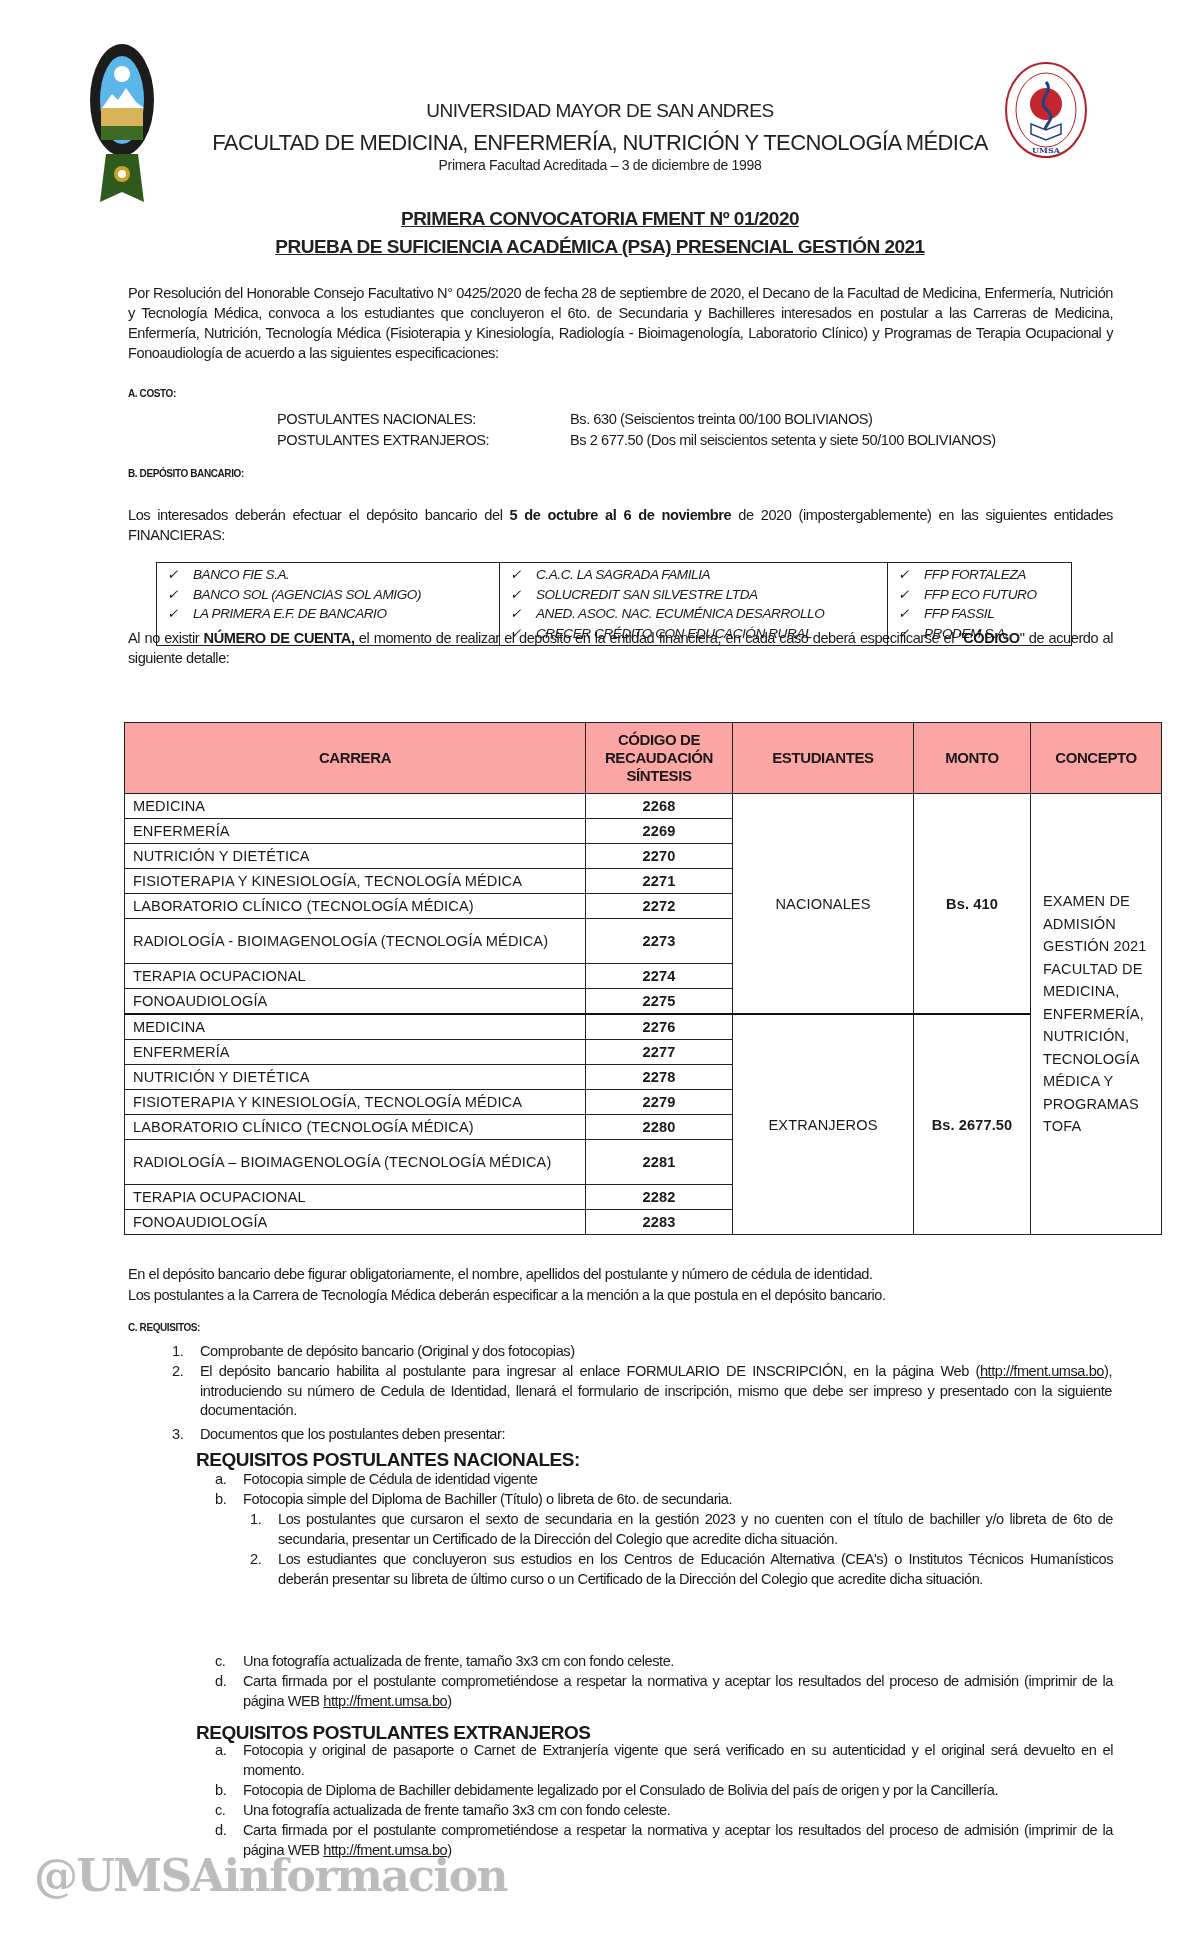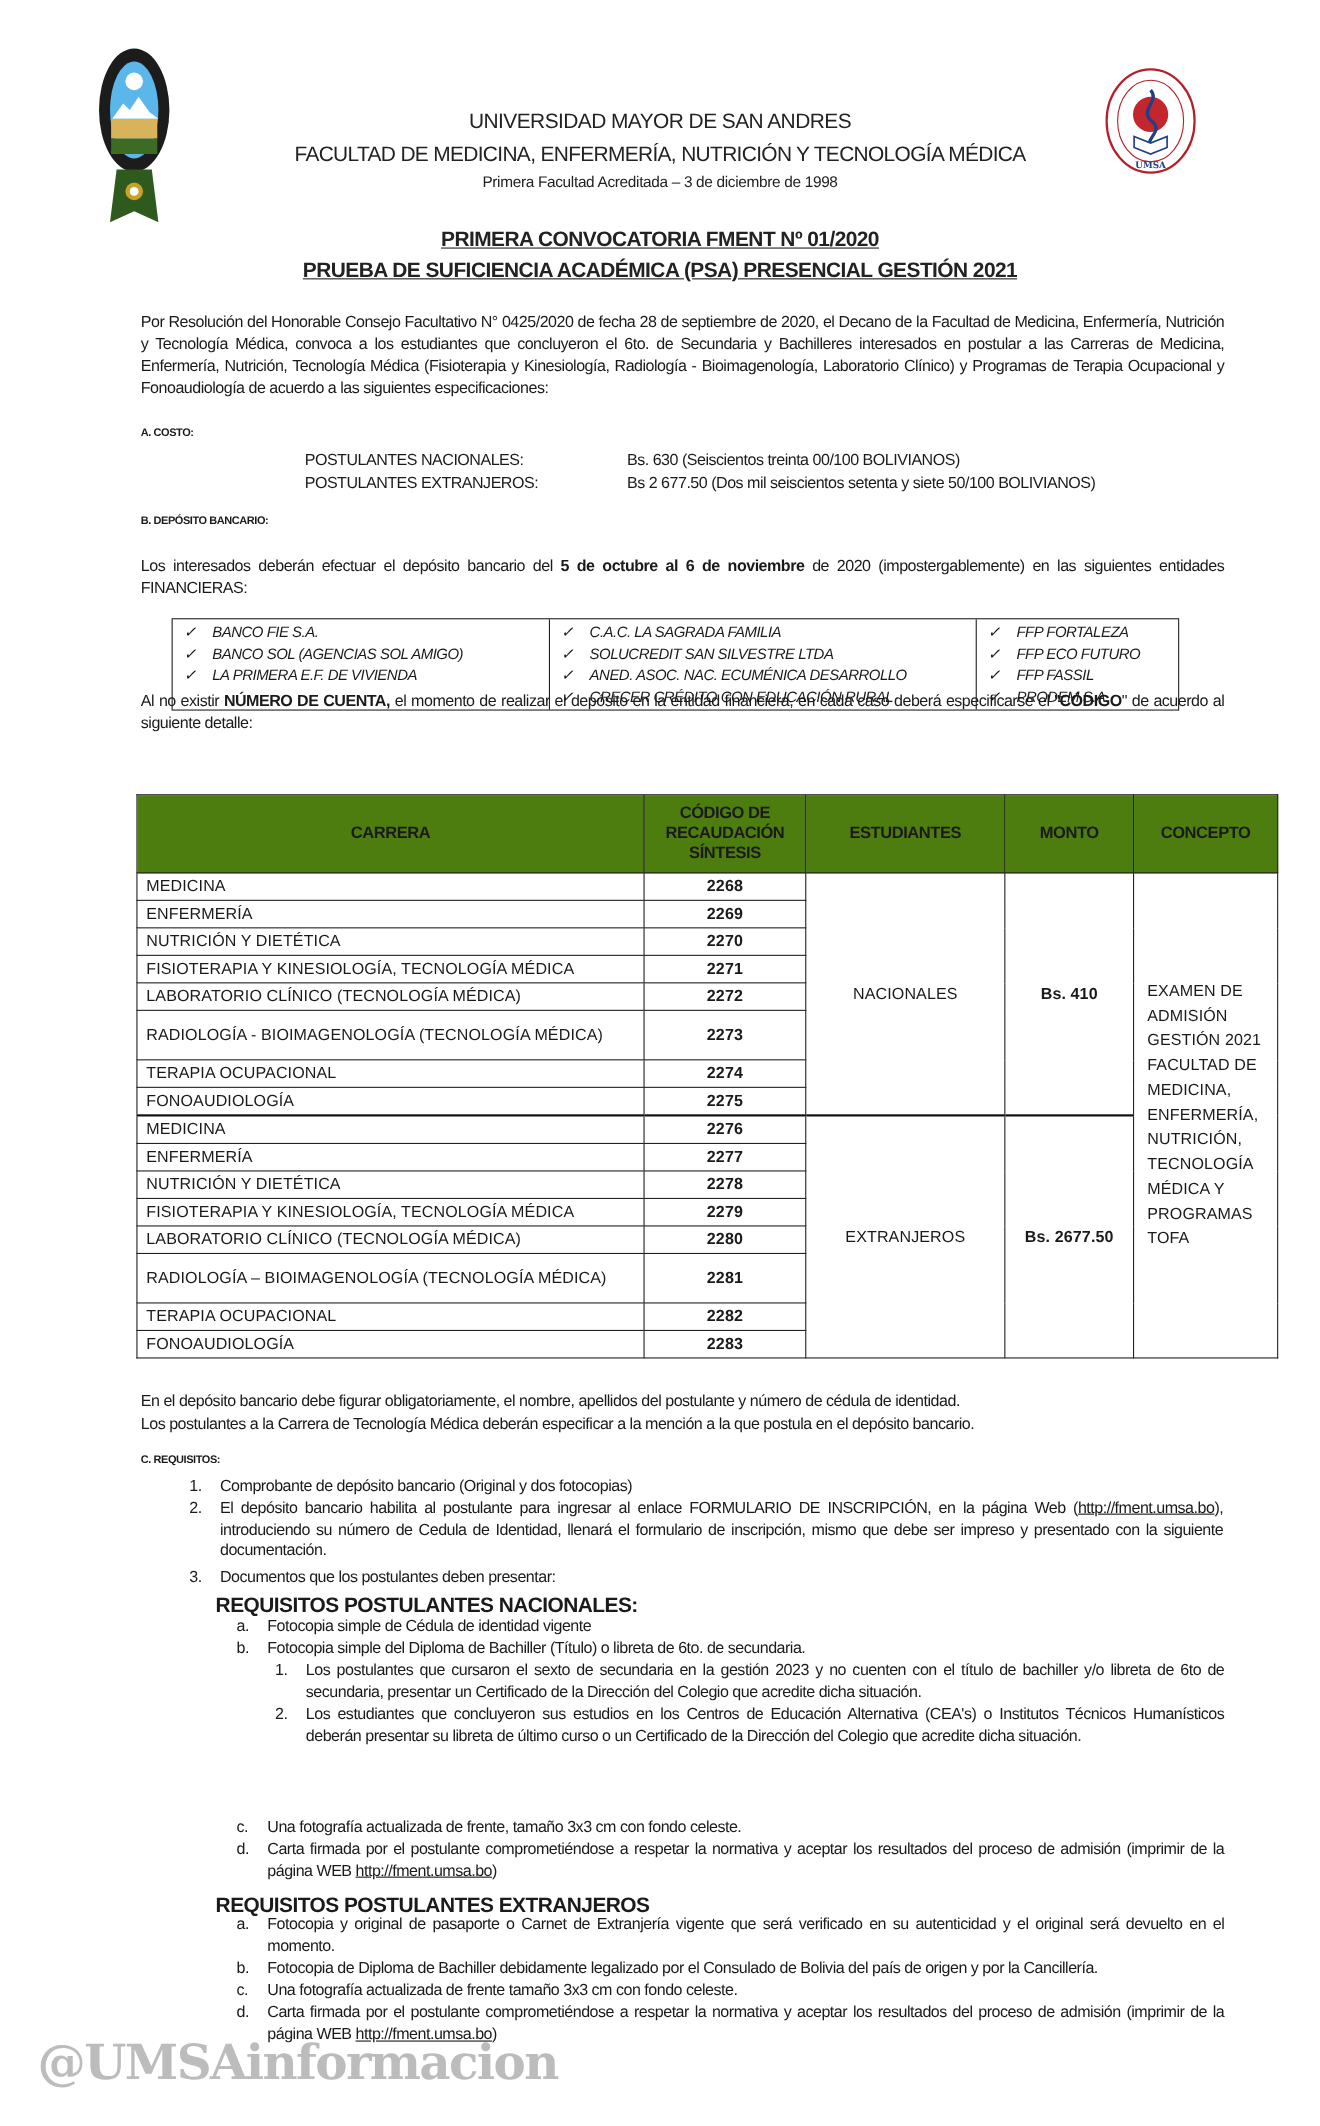--- a/index.html
+++ b/index.html
@@ -2,40 +2,40 @@
 <html><head>
 <meta charset="utf-8">
 <style>
   html, body { margin: 0; padding: 0; background: #ffffff; }
   body { width: 1200px; height: 1933px; position: relative; overflow: hidden; color: #1a1a1a; }
   .page { position: absolute; left: 0; top: 0; width: 1200px; height: 1933px; }
   .logo-left { position: absolute; left: 88px; top: 42px; width: 68px; height: 164px; }
   .logo-right { position: absolute; left: 1003px; top: 60px; width: 86px; height: 100px; }
   .header { position: absolute; left: 0; width: 1200px; text-align: center; font-family: "Liberation Sans", sans-serif; color: #222; }
   .h-univ { top: 100px; font-size: 19px; letter-spacing: -0.5px; }
-  .h-fac { top: 130px; font-size: 19px; letter-spacing: -0.6px; }
+  .h-fac { top: 130px; font-size: 22px; letter-spacing: -0.6px; }
   .h-acred { top: 157px; font-size: 14px; letter-spacing: -0.3px; }
   .h-title1, .h-title2 { font-weight: bold; text-decoration: underline; font-size: 19px; letter-spacing: -0.5px; }
   .h-title1 { top: 208px; }
   .h-title2 { top: 236px; }
   .block { position: absolute; left: 128px; width: 985px; font-family: "Liberation Sans", sans-serif; font-size: 14.6px; line-height: 20px; text-align: justify; letter-spacing: -0.45px; }
   .sec-title { position: absolute; left: 128px; font-family: "Liberation Sans", sans-serif; font-weight: bold; font-size: 10px; letter-spacing: -0.4px; }
   .cost-row { position: absolute; font-family: "Liberation Sans", sans-serif; font-size: 14.6px; letter-spacing: -0.45px; }
   .cost-label { left: 277px; }
   .cost-val { left: 570px; }
   .banks { position: absolute; left: 156px; top: 562px; width: 914px; height: 82px; border: 1.5px solid #222; display: flex; font-family: "Liberation Sans", sans-serif; font-size: 13.6px; letter-spacing: -0.45px; }
   .bank-col { padding: 2px 0 0 10px; border-right: 1.5px solid #222; line-height: 19.5px; font-style: italic; }
   .bank-col:last-child { border-right: none; }
   .bank-col.c1 { width: 332px; }
   .bank-col.c2 { width: 173px; }
   .bank-col.c3 { flex: 1; }
   .bank-item .chk { display: inline-block; width: 26px; }
   .codes { position: absolute; left: 124px; top: 722px; border-collapse: collapse; font-family: "Liberation Sans", sans-serif; font-size: 14.6px; }
   .codes td, .codes th { border: 1.3px solid #222; padding: 0 8px; }
-  .codes th { background: #4d7c0f; font-weight: bold; font-size: 15px; line-height: 18px; letter-spacing: -0.4px; height: 70px; }
+  .codes th { background: #fca5a5; font-weight: bold; font-size: 15px; line-height: 18px; letter-spacing: -0.4px; height: 70px; }
   .codes td { height: 24px; line-height: 18px; letter-spacing: 0.1px; }
   .codes td.carrera { width: 444px; text-align: justify; }
   .codes td.code { width: 130px; text-align: center; font-weight: bold; }
   .codes td.est { width: 164px; text-align: center; }
   .codes td.monto { width: 100px; text-align: center; font-weight: bold; }
   .codes td.concept { width: 110px; vertical-align: middle; line-height: 22.5px; padding-left: 12px; }
   .codes td.tall { height: 44px; }
   .codes tr.group-sep td { border-top: 2.2px solid #111; }
   .req { position: absolute; font-family: "Liberation Sans", sans-serif; font-size: 14.6px; line-height: 19.5px; letter-spacing: -0.45px; text-align: justify; }
   .req .num { position: absolute; left: -28px; top: 0; }
@@ -86,21 +86,21 @@
   <div class="sec-title" style="top:468px;">B. DEPÓSITO BANCARIO:</div>
 
   <div class="block" style="top:505px;">
     <span>Los interesados deberán efectuar el depósito bancario del </span><b>5 de octubre al 6 de noviembre</b><span> de 2020 (impostergablemente) en las siguientes entidades FINANCIERAS:</span>
   </div>
 
   <div class="banks">
     <div class="bank-col c1">
       <div class="bank-item"><span class="chk">✓</span><span>BANCO FIE S.A.</span></div>
       <div class="bank-item"><span class="chk">✓</span><span>BANCO SOL (AGENCIAS SOL AMIGO)</span></div>
-      <div class="bank-item"><span class="chk">✓</span><span>LA PRIMERA E.F. DE VIVIENDA</span></div>
+      <div class="bank-item"><span class="chk">✓</span><span>LA PRIMERA E.F. DE BANCARIO</span></div>
     </div>
     <div class="bank-col c3">
       <div class="bank-item"><span class="chk">✓</span><span>C.A.C. LA SAGRADA FAMILIA</span></div>
       <div class="bank-item"><span class="chk">✓</span><span>SOLUCREDIT SAN SILVESTRE LTDA</span></div>
       <div class="bank-item"><span class="chk">✓</span><span>ANED. ASOC. NAC. ECUMÉNICA DESARROLLO</span></div>
       <div class="bank-item"><span class="chk">✓</span><span>CRECER CRÉDITO CON EDUCACIÓN RURAL</span></div>
     </div>
     <div class="bank-col c2">
       <div class="bank-item"><span class="chk">✓</span><span>FFP FORTALEZA</span></div>
       <div class="bank-item"><span class="chk">✓</span><span>FFP ECO FUTURO</span></div>

